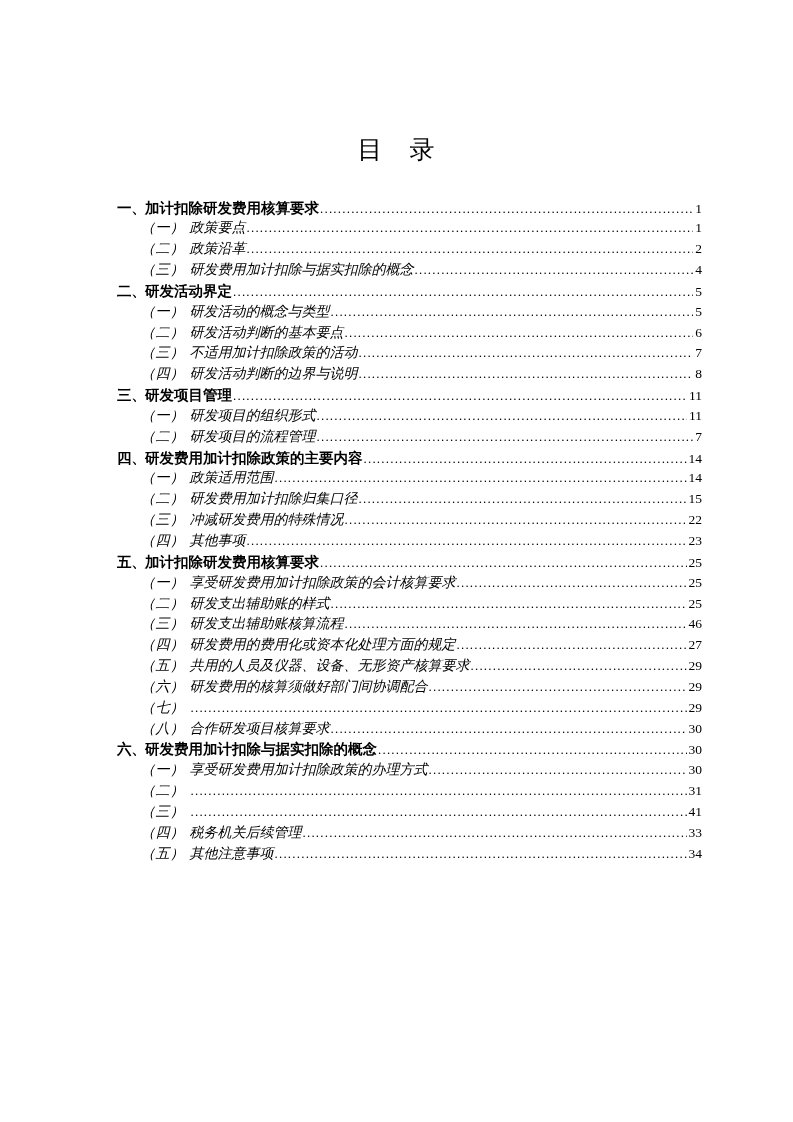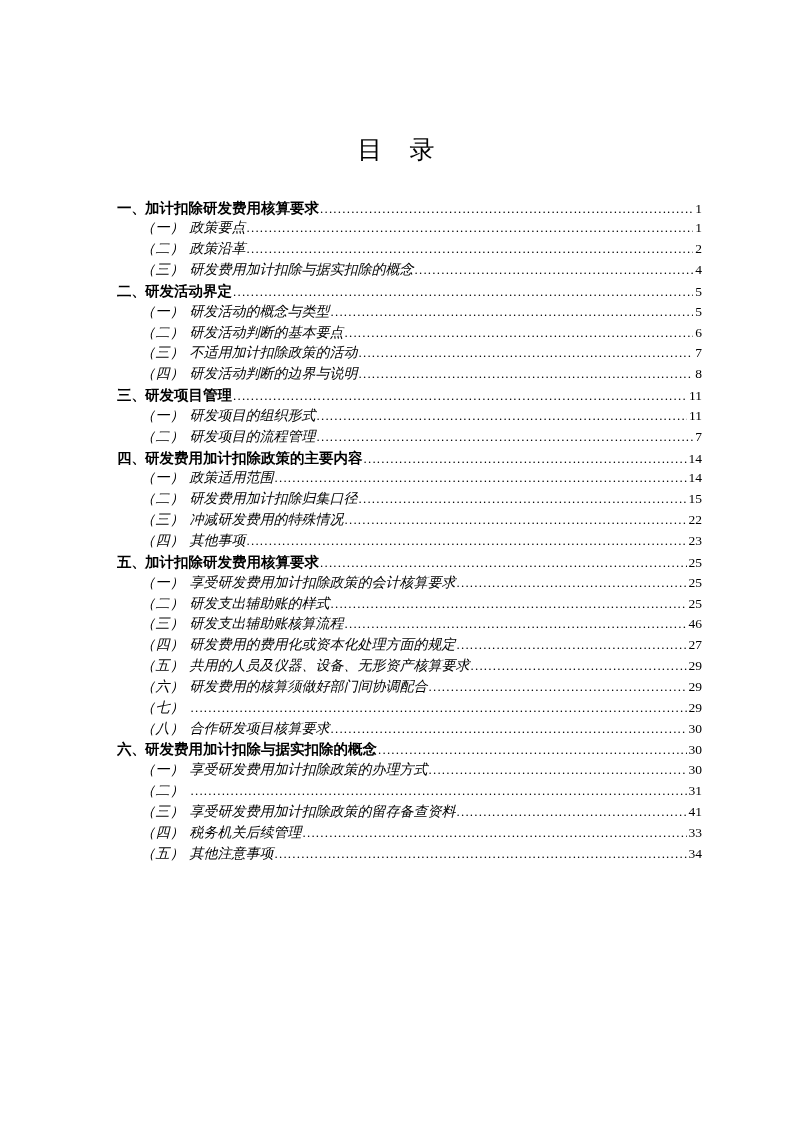--- a/index.html
+++ b/index.html
@@ -257,21 +257,20 @@
         <span class="dots"></span>
         <span class="pagenum">30</span>
       </div>
       <div class="toc-row lvl2">
         <span class="marker">（二）</span>
         <span class="dots"></span>
         <span class="pagenum">31</span>
       </div>
       <div class="toc-row lvl2">
         <span class="marker">（三）</span>
-        <span class="entry-title">享受研发费用加计扣除政策的留存备查资料</span>
         <span class="dots"></span>
         <span class="pagenum">41</span>
       </div>
       <div class="toc-row lvl2">
         <span class="marker">（四）</span>
         <span class="entry-title">税务机关后续管理</span>
         <span class="dots"></span>
         <span class="pagenum">33</span>
       </div>
       <div class="toc-row lvl2">

